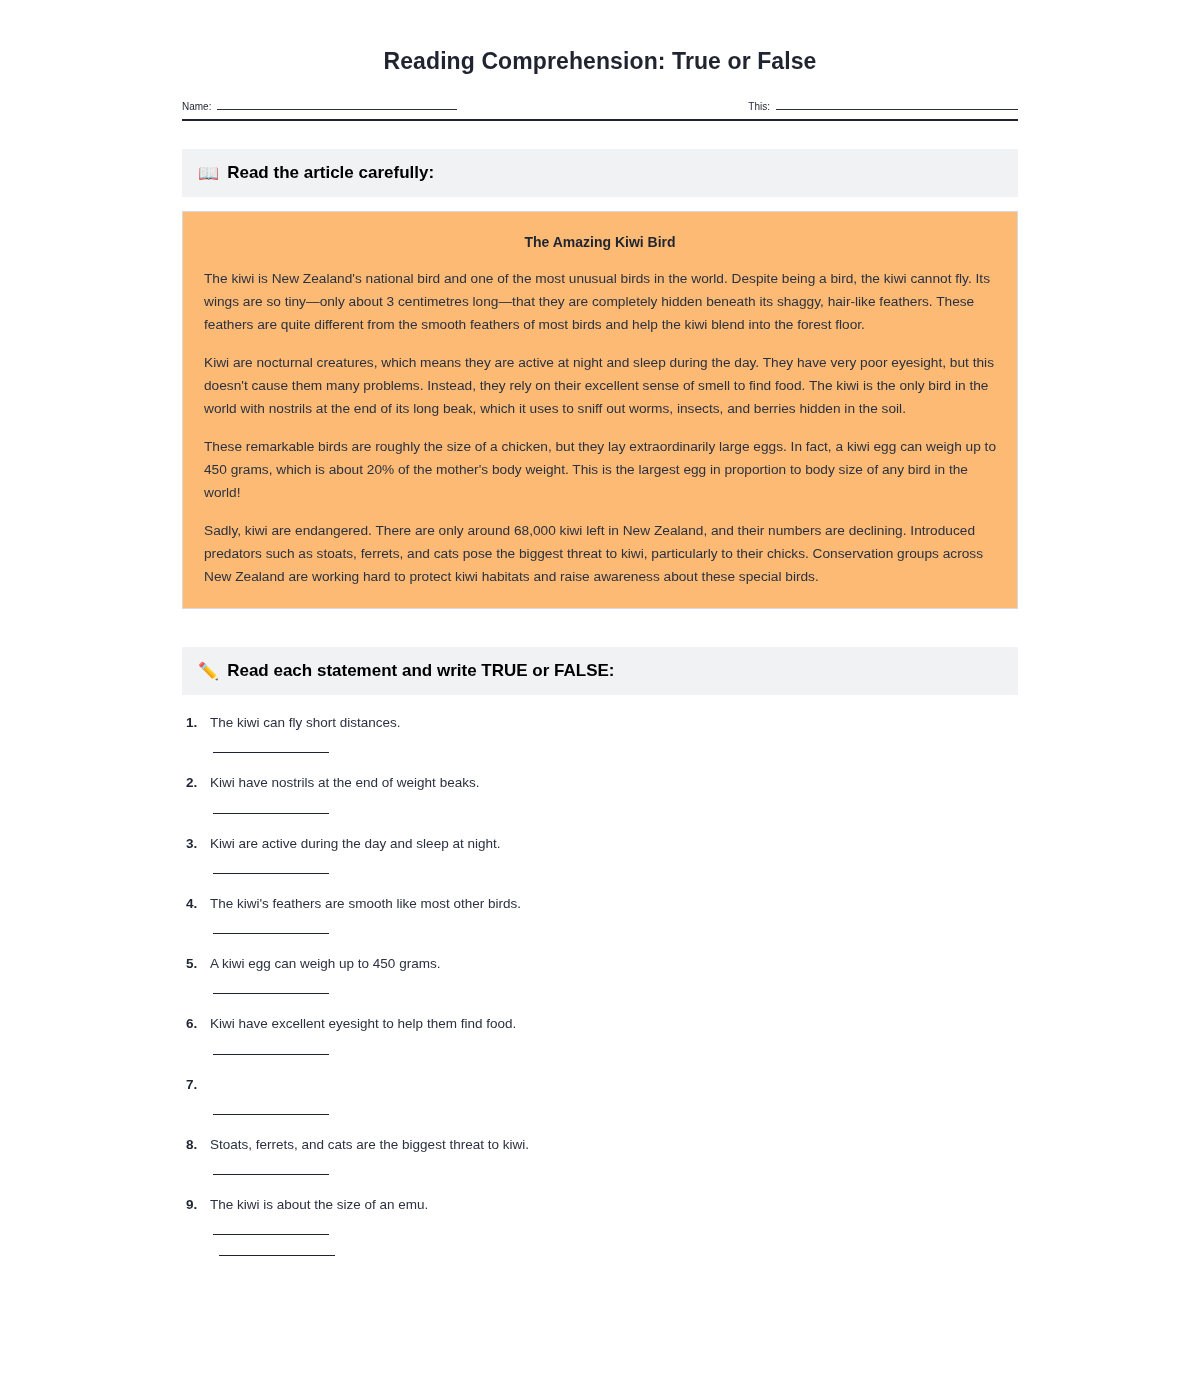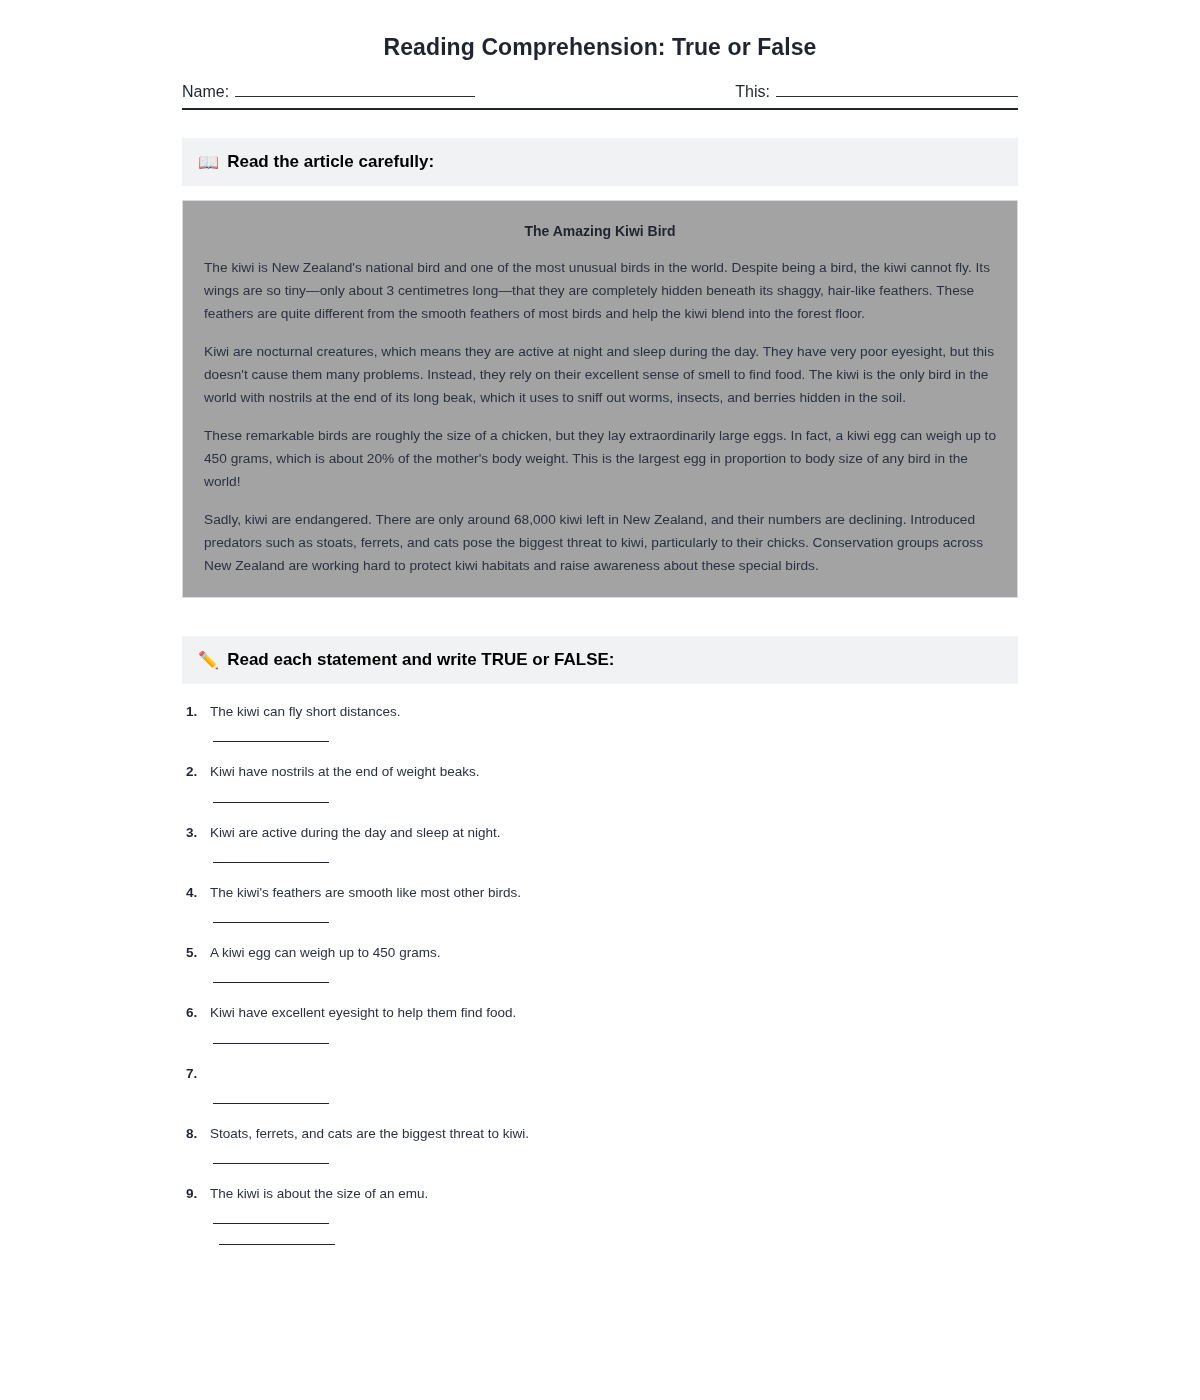--- a/index.html
+++ b/index.html
@@ -12,21 +12,21 @@
     height: 1400px;
     font-family: "Liberation Sans", sans-serif;
     color: #1f2430;
     -webkit-font-smoothing: antialiased;
   }
   .page {
     position: relative;
     width: 1200px;
     height: 1400px;
     box-sizing: border-box;
-    padding: 4px;
+    padding: 18px;
   }
   .sheet {
     width: 836px;
     margin: 0 auto;
     padding-top: 30px;
   }
 
   
   .worksheet-title {
     text-align: center;
@@ -46,21 +46,21 @@
     color: #1f2430;
     padding-bottom: 7px;
     border-bottom: 2.5px solid #1f2430;
   }
   .meta-field {
     display: flex;
     align-items: baseline;
     white-space: nowrap;
   }
   .meta-label {
-    font-size: 16px;
+    font-size: 10px;
   }
   .meta-rule {
     display: inline-block;
     border-bottom: 1px solid #2a2f3a;
     height: 12px;
     margin-left: 6px;
   }
   .meta-field.name .meta-rule { width: 240px; }
   .meta-field.date .meta-rule { width: 242px; }
 
@@ -84,21 +84,21 @@
   .section-title {
     font-size: 17px;
     font-weight: bold;
     color: #000000;
   }
 
   
   .article-box {
     margin-top: 14px;
     border: 1px solid #d6d9e0;
-    background: #a3a3a3;
+    background: #fdba74;
     padding: 22px 21px 20px 21px;
   }
   .article-title {
     text-align: center;
     font-size: 14px;
     font-weight: bold;
     color: #1f2430;
     margin: 0 0 17px 0;
   }
   .article-paragraph {

